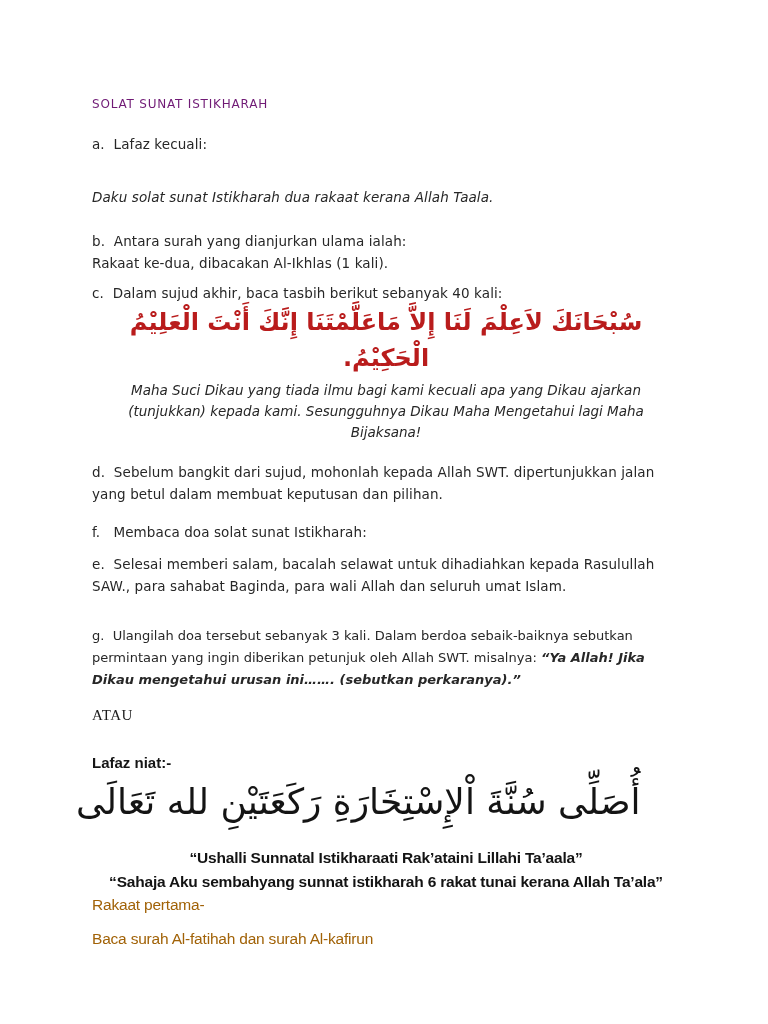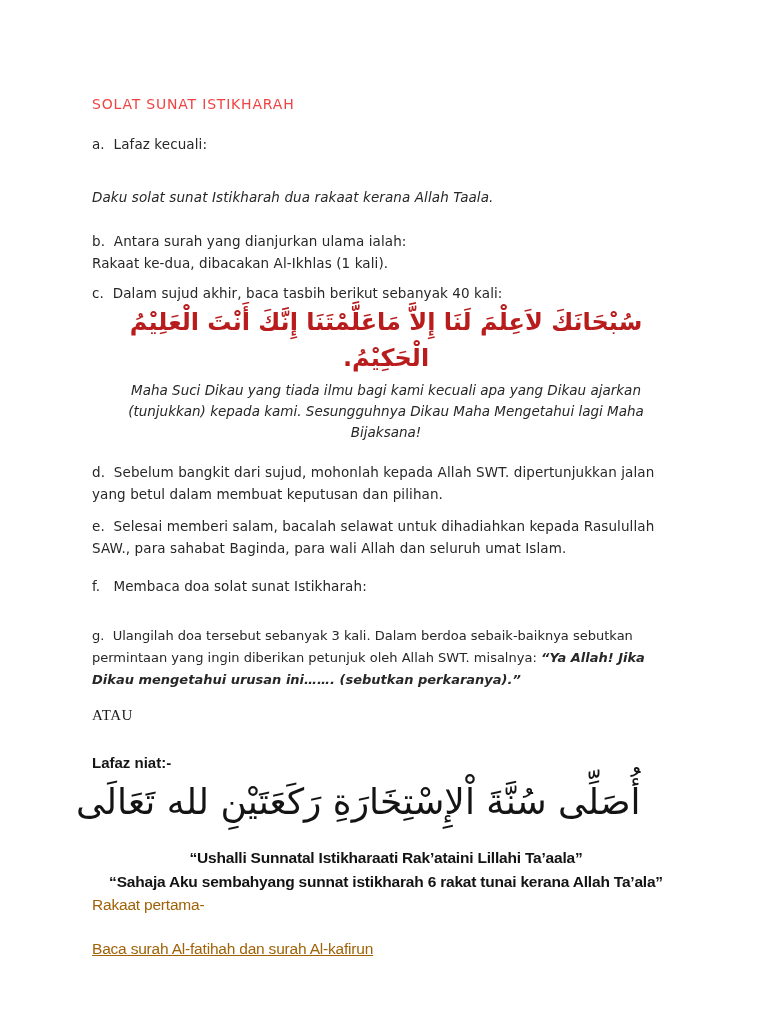--- a/index.html
+++ b/index.html
@@ -9,41 +9,41 @@
     font-family: "DejaVu Sans", sans-serif;
     color: #272727;
     overflow: hidden;
   }
   .page { position: relative; width: 768px; height: 1024px; background: #ffffff; }
   .content { padding: 0 88px 0 92px; }
   p { white-space: pre-wrap; }
 
   .title {
     margin-top: 94px;
-    font-size: 14px;
+    font-size: 12px;
     font-weight: 400;
     line-height: 20px;
     letter-spacing: 0.8px;
-    color: #ef4444;
+    color: #701a75;
   }
   .body { font-size: 13.5px; line-height: 22px; letter-spacing: 0.1px; }
   .lh20 { line-height: 20px; }
   .italic { font-style: italic; }
 
   .mt-a     { margin-top: 20px; }
   .mt-daku  { margin-top: 32px; }
   .mt-b     { margin-top: 22px; }
   .mt-c     { margin-top: 8px; }
   .mt-d     { margin-top: 18px; }
   .mt-e     { margin-top: 10px; }
   .mt-f     { margin-top: 16px; }
   .mt-g     { margin-top: 28px; }
   .mt-atau  { margin-top: 14px; }
   .mt-lafaz { margin-top: 28px; }
-  .mt-baca  { margin-top: 24px; text-decoration: underline; }
+  .mt-baca  { margin-top: 14px; }
 
   .arabic-tasbih {
     margin-top: 0;
     direction: rtl;
     text-align: center;
     font-family: "DejaVu Sans", sans-serif;
     font-weight: 700;
     font-size: 24px;
     line-height: 36px;
     color: #b91c1c;
@@ -119,23 +119,23 @@
     </div>
 
     <p class="body mt-c">c.  Dalam sujud akhir, baca tasbih berikut sebanyak 40 kali:</p>
 
     <p class="arabic-tasbih" dir="rtl">سُبْحَانَكَ لاَعِلْمَ لَنَا إِلاَّ مَاعَلَّمْتَنَا إِنَّكَ أَنْتَ الْعَلِيْمُ الْحَكِيْمُ.</p>
 
     <p class="meaning italic">Maha Suci Dikau yang tiada ilmu bagi kami kecuali apa yang Dikau ajarkan (tunjukkan) kepada kami. Sesungguhnya Dikau Maha Mengetahui lagi Maha Bijaksana!</p>
 
     <p class="body mt-d">d.  Sebelum bangkit dari sujud, mohonlah kepada Allah SWT. dipertunjukkan jalan yang betul dalam membuat keputusan dan pilihan.</p>
 
+    <p class="body mt-f">f.   Membaca doa solat sunat Istikharah:</p>
+
     <p class="body mt-e">e.  Selesai memberi salam, bacalah selawat untuk dihadiahkan kepada Rasulullah SAW., para sahabat Baginda, para wali Allah dan seluruh umat Islam.</p>
-
-    <p class="body mt-f">f.   Membaca doa solat sunat Istikharah:</p>
 
     <p class="g-para mt-g"><span>g.  Ulangilah doa tersebut sebanyak 3 kali. Dalam berdoa sebaik-baiknya sebutkan permintaan yang ingin diberikan petunjuk oleh Allah SWT. misalnya: </span><span class="bolditalic">“Ya Allah! Jika Dikau mengetahui urusan ini……. (sebutkan perkaranya).”</span></p>
 
     <p class="atau mt-atau">ATAU</p>
 
     <p class="lafaz mt-lafaz">Lafaz niat:-</p>
 
     <p class="arabic-niat" dir="rtl">أُصَلِّى سُنَّةَ اْلإِسْتِخَارَةِ رَكَعَتَيْنِ لله تَعَالَى</p>
 
     <p class="center-bold mt-ushalli">“Ushalli Sunnatal Istikharaati Rak’ataini Lillahi Ta’aala”</p>

